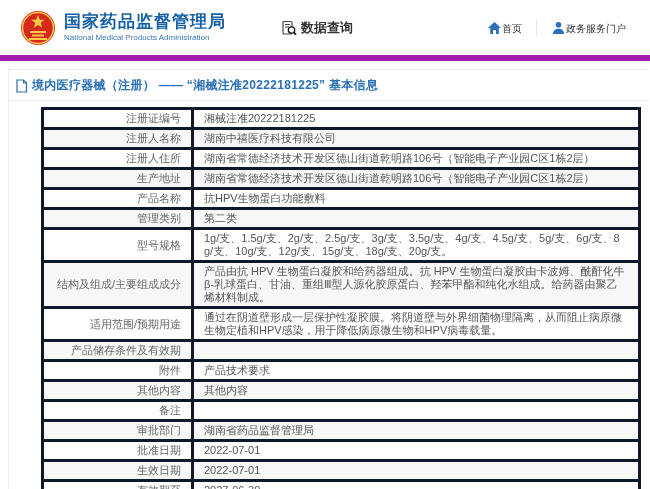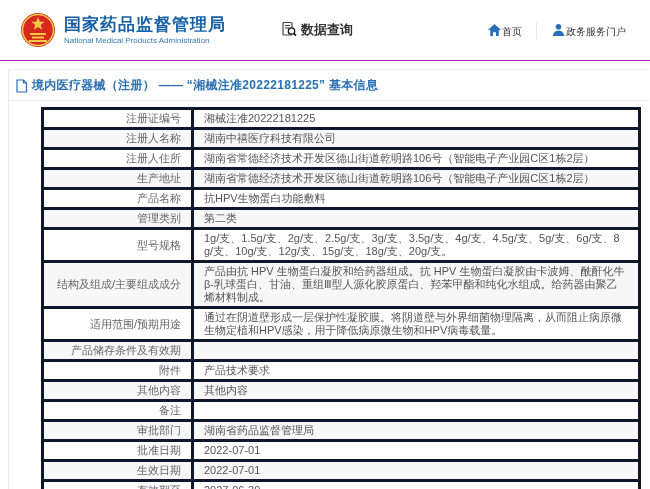--- a/index.html
+++ b/index.html
@@ -1,27 +1,27 @@
 <!DOCTYPE html>
 <html><head>
 <meta charset="utf-8">
 <style>
   * { margin:0; padding:0; box-sizing:border-box; }
   html,body { width:650px; height:489px; overflow:hidden; background:#fff;
     font-family:"Liberation Sans","DejaVu Sans",sans-serif; }
 
   
   .header { height:61px; width:650px; display:flex; align-items:center;
-    background:#fff; border-bottom:1px solid #a21caf; padding:0 10px 0 20px; }
+    background:#fff; border-bottom:6px solid #a21caf; padding:0 10px 0 20px; }
   .logo-wrap { display:flex; align-items:center; }
   .emblem { width:36px; height:40px; flex:0 0 auto; }
   .org-names { margin-left:8px; }
   .org-cn { color:#1660a7; font-size:17px; font-weight:bold; letter-spacing:1px; line-height:20px; }
   .org-en { color:#3a79b8; font-size:8px; line-height:11px; }
-  .data-query { display:flex; align-items:flex-start; margin-left:55px; color:#333;
+  .data-query { display:flex; align-items:center; margin-left:55px; color:#333;
     font-size:13px; font-weight:bold; cursor:pointer; }
   .data-query svg { margin-right:4px; }
   .header-spacer { flex:1; }
   .nav-right { display:flex; align-items:stretch; }
   .nav-item { display:flex; flex-direction:row; align-items:center; justify-content:center;
     padding:0 14px; cursor:pointer; }
   .nav-item + .nav-item { border-left:1px solid #e8e8e8; }
   .nav-item .nav-label { font-size:10px; color:#333; margin-top:3px; white-space:nowrap; }
 
   

